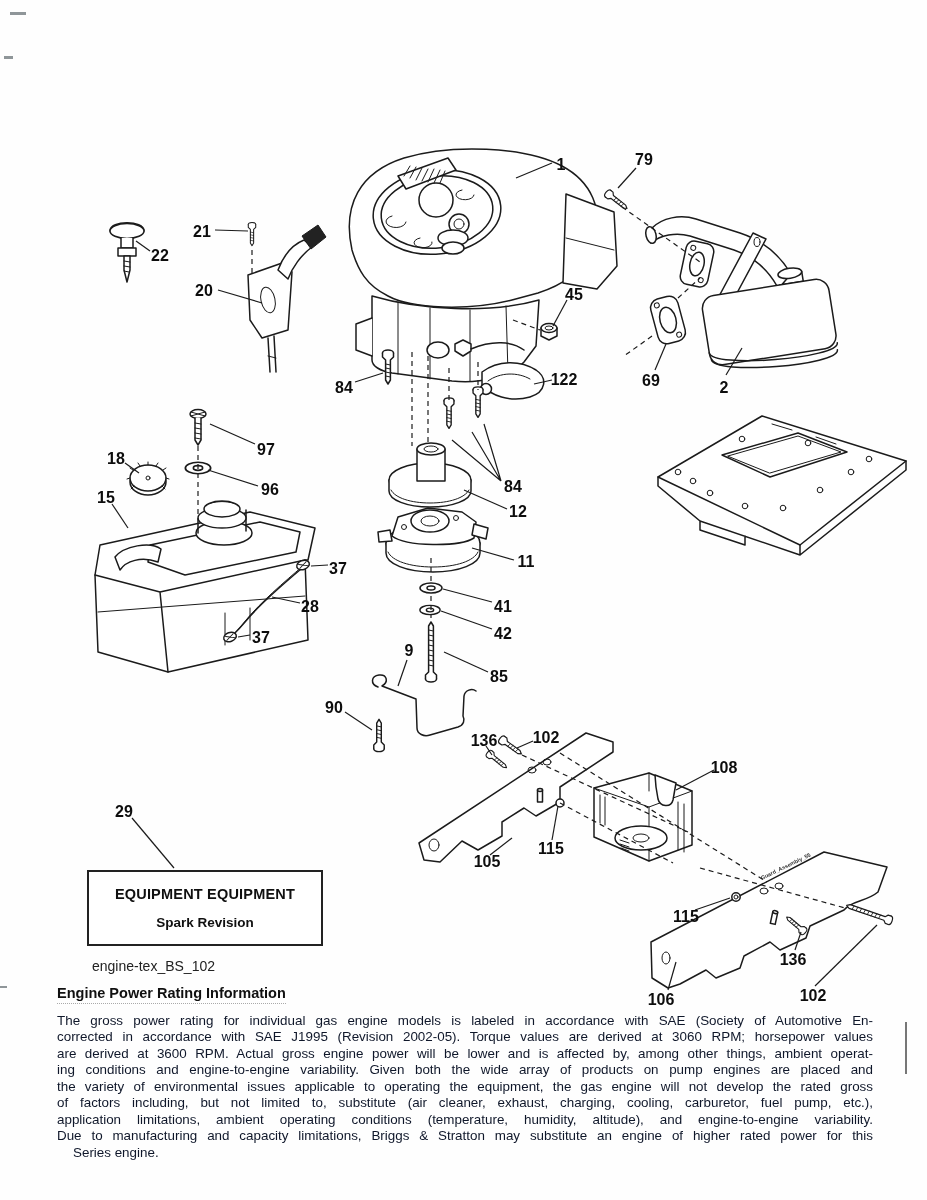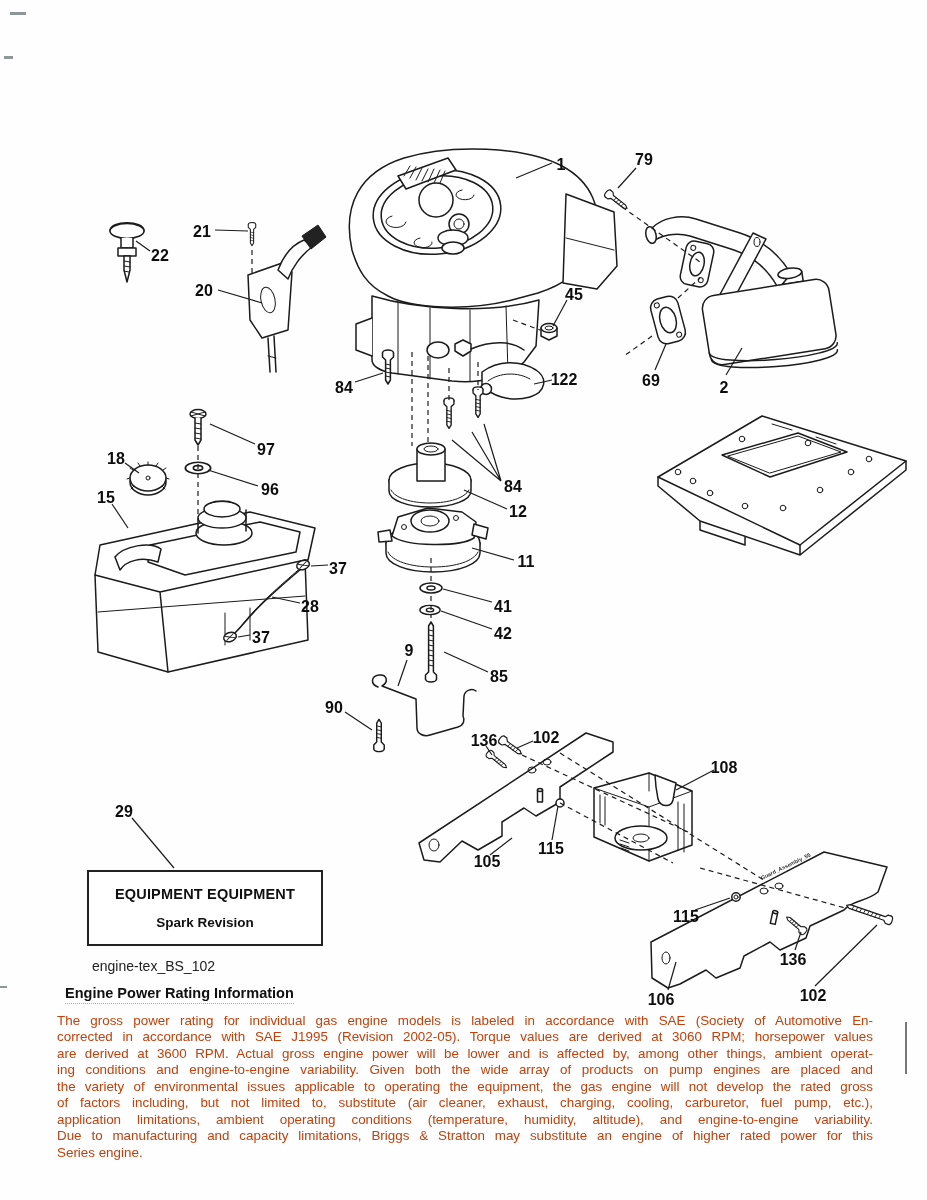--- a/index.html
+++ b/index.html
@@ -13,25 +13,25 @@
   .ldr{stroke:#1b1b1b;stroke-width:1.2;}
   .callout{font:bold 16px "Liberation Sans",sans-serif;fill:#0d0d0d;}
   .marking{font:bold 5.5px "Liberation Sans",sans-serif;fill:#333;}
   .opt-box{position:absolute;left:87px;top:870px;width:232px;height:72px;border:2px solid #222;
            background:#fff;display:flex;flex-direction:column;align-items:center;
            justify-content:center;gap:13px;}
   .opt-title{font-weight:bold;font-size:14.5px;letter-spacing:.2px;}
   .opt-sub{font-weight:bold;font-size:13.5px;}
   .fig-caption{position:absolute;left:92px;top:958px;font-size:14px;color:#222;}
   .sec-heading{position:absolute;left:57px;top:985px;font-size:14.5px;font-weight:bold;
-               border-bottom:1px dotted #aaa;padding-bottom:2px;margin-left:8px;}
+               border-bottom:1px dotted #aaa;padding-bottom:2px;}
   .body-text{position:absolute;left:57px;top:1013px;width:816px;font-size:13.4px;
-             line-height:16.45px;color:#c2410c;}
+             line-height:16.45px;color:#0f172a;}
   .jline{text-align:justify;text-align-last:justify;white-space:normal;}
-  .jline.last{text-align:left;text-align-last:left;}
+  .jline.last{text-align:left;text-align-last:left;margin-left:16px;}
   .speck{position:absolute;background:#8f9699;}
   .scanline{position:absolute;width:2px;background:#777;}
 </style>
 </head>
 <body>
 
 <div class="page">
 
   <svg class="fig" width="927" height="1012" viewBox="0 0 927 1012">
     <defs>

